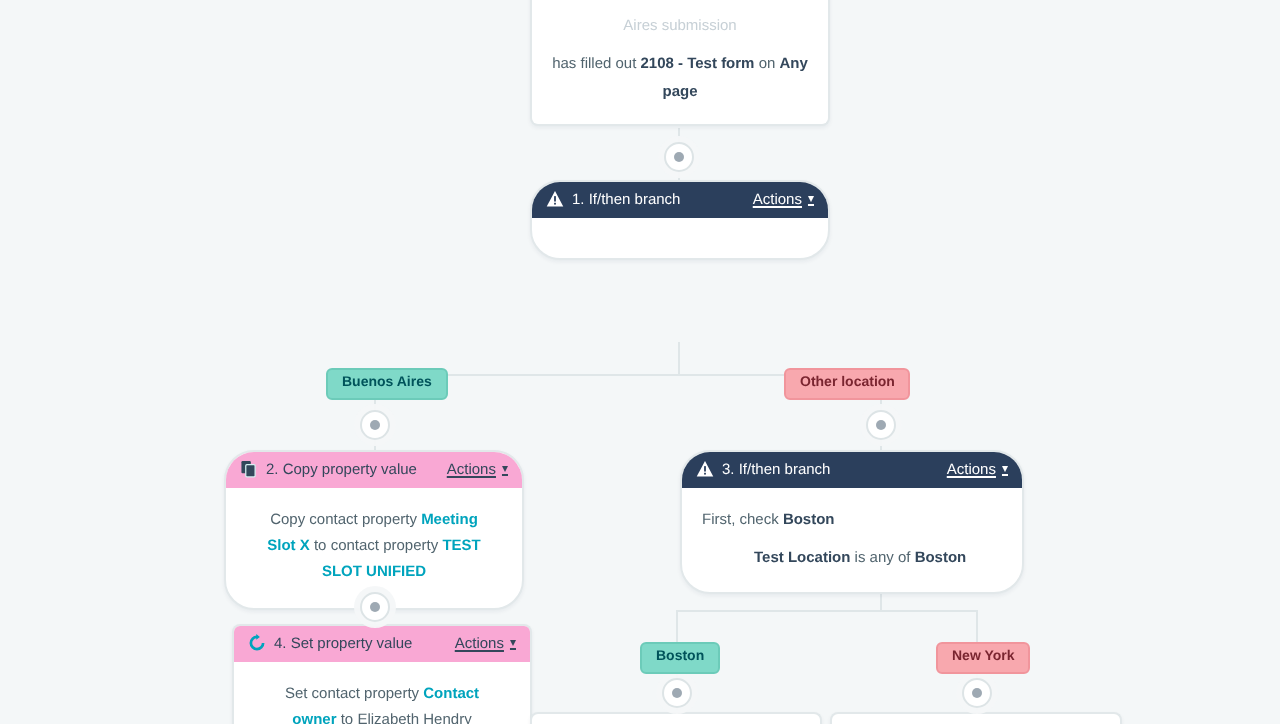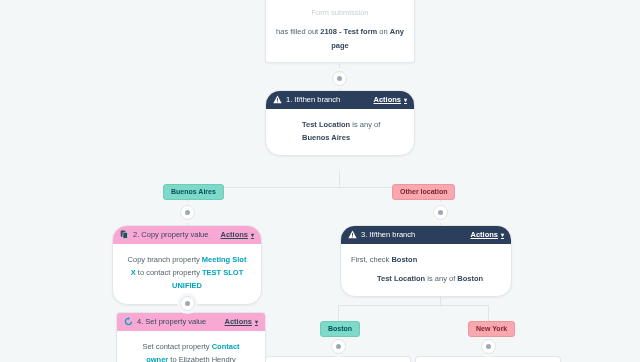--- a/index.html
+++ b/index.html
@@ -85,21 +85,20 @@
     justify-content: center;
     width: 9px; height: 9px;
     flex: none;
   }
   .actions {
     display: inline-flex;
     align-items: center;
     gap: 3px;
     font-size: 7.5px;
     white-space: nowrap;
-    font-weight: bold;
   }
   .head-dark .actions { color: #ffffff; text-decoration: underline; }
   .head-teal .actions { color: #33475b; text-decoration: underline; }
   .caret { font-size: 6px; line-height: 1; text-decoration: none; }
 
   .card-body {
     padding: 9px 10px 11px;
     font-size: 7.5px;
     color: #51646e;
     line-height: 1.75;
@@ -159,21 +158,21 @@
 
   <div class="vline" style="left:440px; top:293px; height:12px;"></div>
   <div class="hline" style="left:338px; top:305px; width:150px;"></div>
   <div class="vline" style="left:338px; top:305px; height:50px;"></div>
   <div class="vline" style="left:488px; top:305px; height:50px;"></div>
   <div class="plus" style="left:331px; top:339px;"></div>
   <div class="plus" style="left:481px; top:339px;"></div>
 
   <div class="card clip-top" style="left:265px; top:-34px; width:150px; height:97px;">
     <div class="card-body" style="padding-top:40px;">
-      <div class="body-line center" style="color:#c7d0d6;">Form submission</div>
+      <div class="body-line center" style="color:#c7d0d6;">Aires submission</div>
       <div class="body-line center" style="line-height:1.85;">
         <span>has filled out </span><span class="b">2108 - Test form</span><span> on </span><span class="b">Any page</span>
       </div>
     </div>
   </div>
 
   <div class="card" style="left:265px; top:90px; width:150px;">
     <div class="card-head head-dark">
       <span class="head-left">
         <span class="head-icon">
@@ -184,23 +183,20 @@
           </svg>
         </span>
         <span>1. If/then branch</span>
       </span>
       <span class="actions">
         <span>Actions</span>
         <span class="caret">▾</span>
       </span>
     </div>
     <div class="card-body">
-      <div class="body-line indent">
-        <span class="b">Test Location</span><span> is any of </span><span class="b">Buenos Aires</span>
-      </div>
     </div>
   </div>
 
   <div class="chip chip-teal" style="left:163px; top:184px;">Buenos Aires</div>
   <div class="chip chip-pink" style="left:392px; top:184px;">Other location</div>
 
   <div class="card" style="left:112px; top:225px; width:150px;">
     <div class="card-head head-teal">
       <span class="head-left">
         <span class="head-icon">
@@ -211,21 +207,21 @@
         </span>
         <span>2. Copy property value</span>
       </span>
       <span class="actions">
         <span>Actions</span>
         <span class="caret">▾</span>
       </span>
     </div>
     <div class="card-body center" style="padding:9px 14px 12px;">
       <div class="body-line">
-        <span>Copy branch property </span><span class="b-teal">Meeting Slot X</span><span> to contact property </span><span class="b-teal">TEST SLOT UNIFIED</span>
+        <span>Copy contact property </span><span class="b-teal">Meeting Slot X</span><span> to contact property </span><span class="b-teal">TEST SLOT UNIFIED</span>
       </div>
     </div>
   </div>
 
   <div class="card" style="left:340px; top:225px; width:172px;">
     <div class="card-head head-dark">
       <span class="head-left">
         <span class="head-icon">
           <svg viewBox="0 0 10 10" width="9" height="9" aria-hidden="true">
             <path d="M5 0.6 L9.6 9.2 L0.4 9.2 Z" fill="#ffffff"></path>

